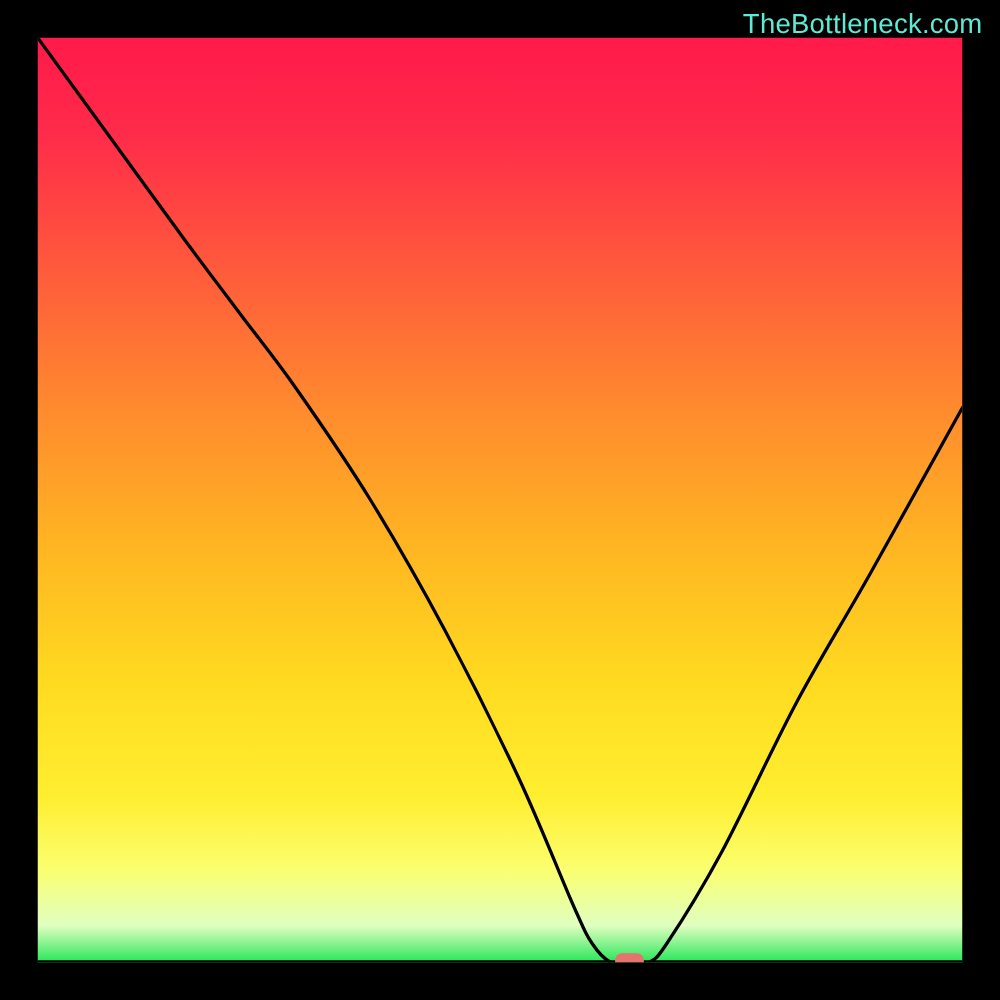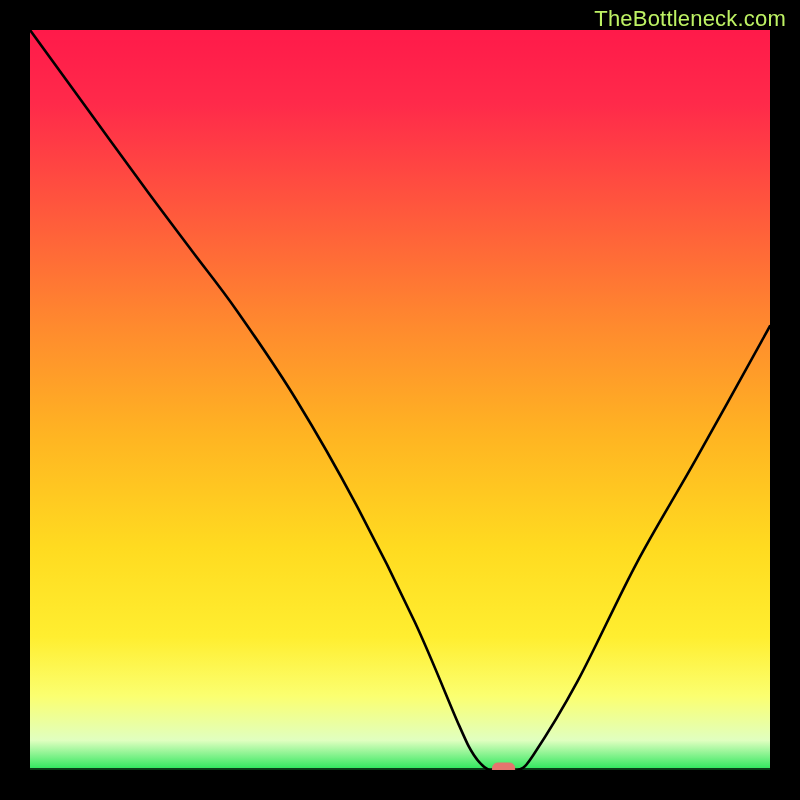--- a/index.html
+++ b/index.html
@@ -62,21 +62,21 @@
     stroke-width: 1.5;
   }
   .marker {
     fill: #e6746e;
     stroke: #e6746e;
   }
   .watermark {
     position: absolute;
     top: 6px;
     right: 14px;
-    color: #bef264;
+    color: #5eead4;
     font-size: 22px;
     font-weight: 500;
     letter-spacing: 0.2px;
     user-select: none;
   }
 </style>
 </head>
 <body>
 
 <div class="frame">

